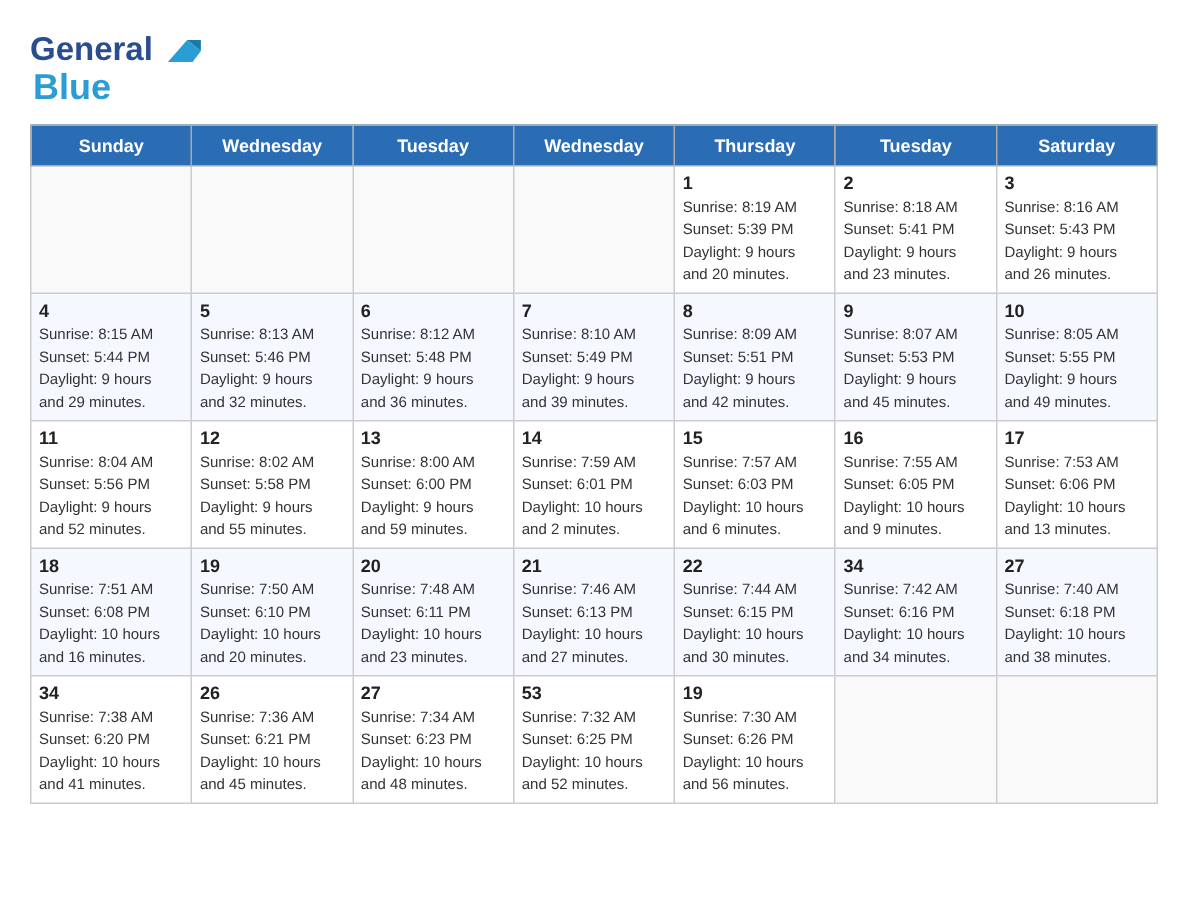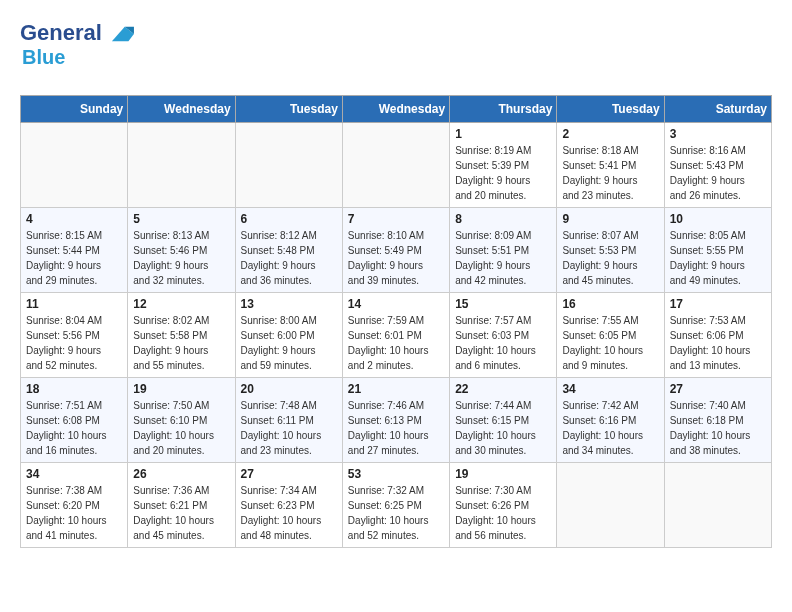--- a/index.html
+++ b/index.html
@@ -9,21 +9,21 @@
       width: 792px;
       min-height: 612px;
     }
     .container {
       padding: 20px 20px 10px 20px;
     }
     .header {
       display: flex;
       justify-content: space-between;
       align-items: flex-start;
-      margin-bottom: 27px;
+      margin-bottom: 10px;
     }
     .logo {
       display: flex;
       align-items: center;
     }
     .title-block {
       text-align: right;
     }
     .month-title {
       font-size: 32px;
@@ -38,21 +38,21 @@
       width: 100%;
       border-collapse: collapse;
       table-layout: fixed;
     }
     th {
       background-color: #2a6db5;
       color: #fff;
       font-size: 12px;
       font-weight: bold;
       padding: 6px 4px;
-      text-align: right;
+      text-align: center;
       border: 1px solid #aaa;
     }
     td {
       border: 1px solid #ccc;
       vertical-align: top;
       padding: 4px 5px;
       font-size: 10.5px;
       color: #222;
       height: 80px;
       background: #fff;
@@ -83,21 +83,21 @@
     <div class="logo">
       <div>
         <div style="display:flex;align-items:center;">
           <div>
             <span style="font-size:22px;font-weight:bold;color:#2a4d8f;display:block;line-height:1.2">General
               <svg style="display:inline-block;vertical-align:middle;width:28px;height:22px" viewBox="0 0 30 24">
                 <polygon points="4,20 18,4 28,12 22,20" fill="#2a9dd4"></polygon>
                 <polygon points="18,4 28,12 28,4" fill="#1a7ab0"></polygon>
               </svg>
             </span>
-            <span style="font-size:20px;font-weight:bold;color:#2a9dd4;display:block;line-height:1.1;margin-left:2px">Blue</span>
+            <span style="font-size:24px;font-weight:bold;color:#2a9dd4;display:block;line-height:1.1;margin-left:2px">Blue</span>
           </div>
         </div>
       </div>
     </div>
     <div class="title-block">
       <div class="month-title"></div>
       <div class="subtitle"></div>
     </div>
   </div>
 

